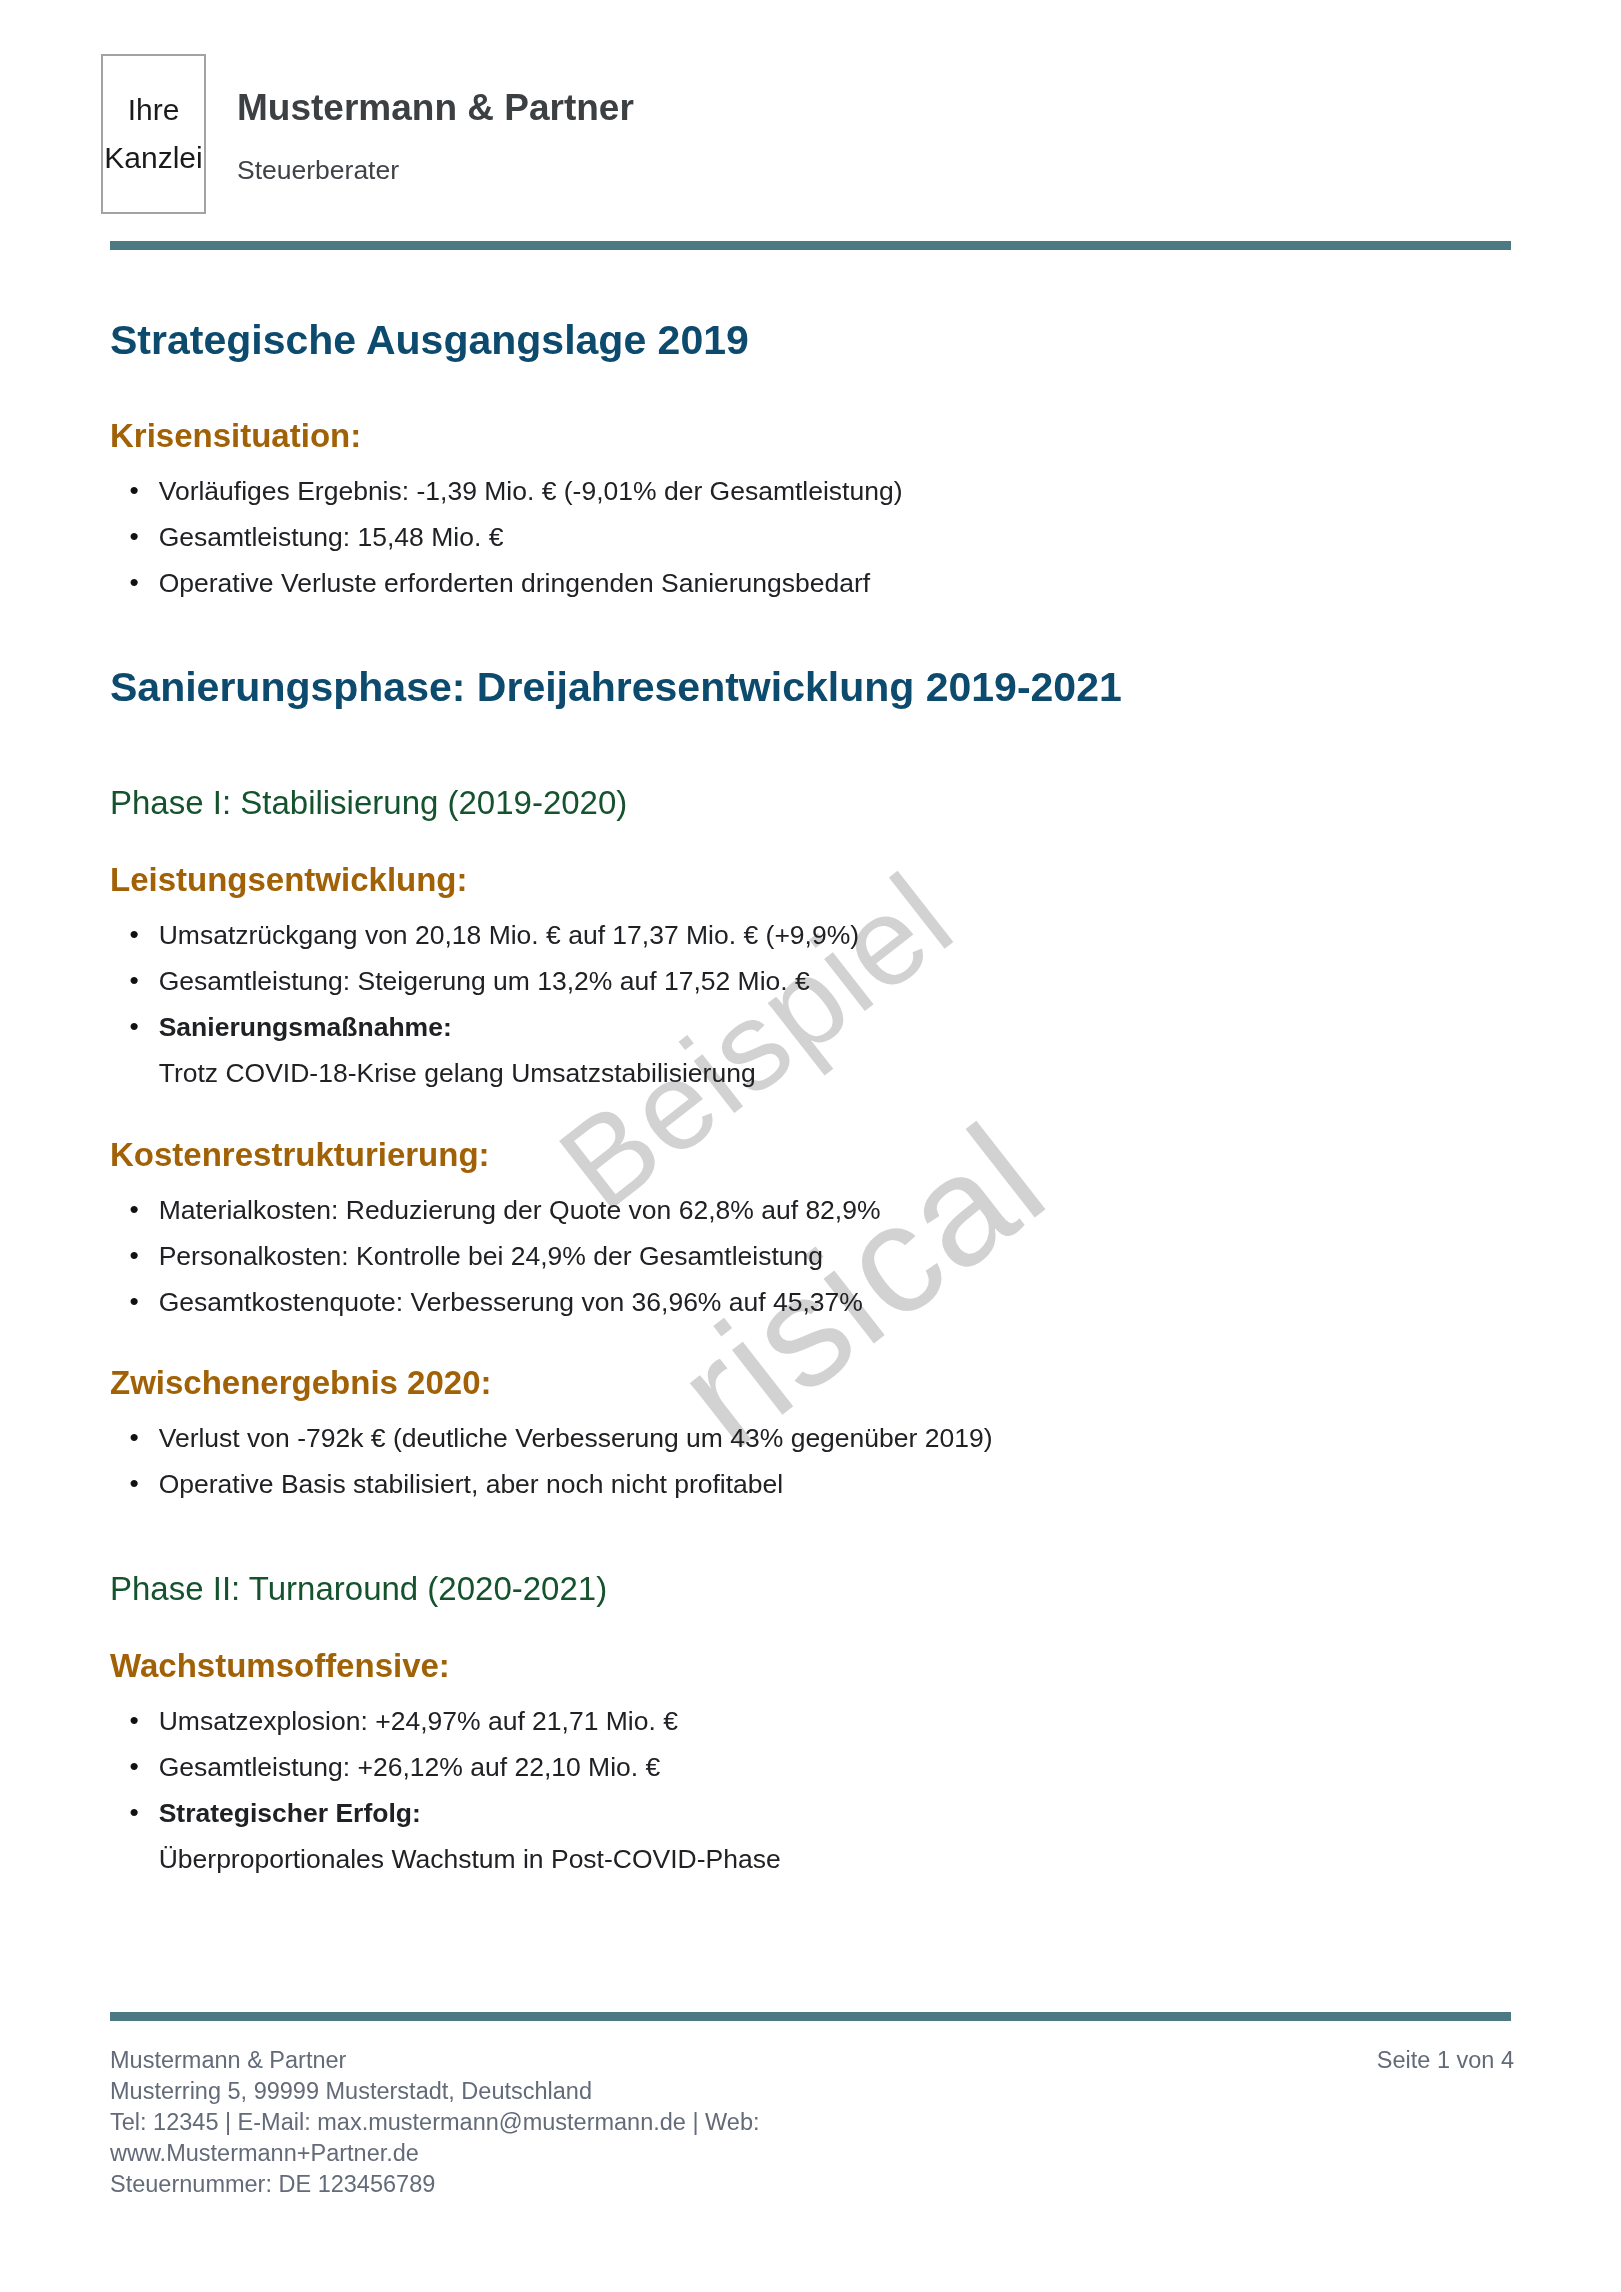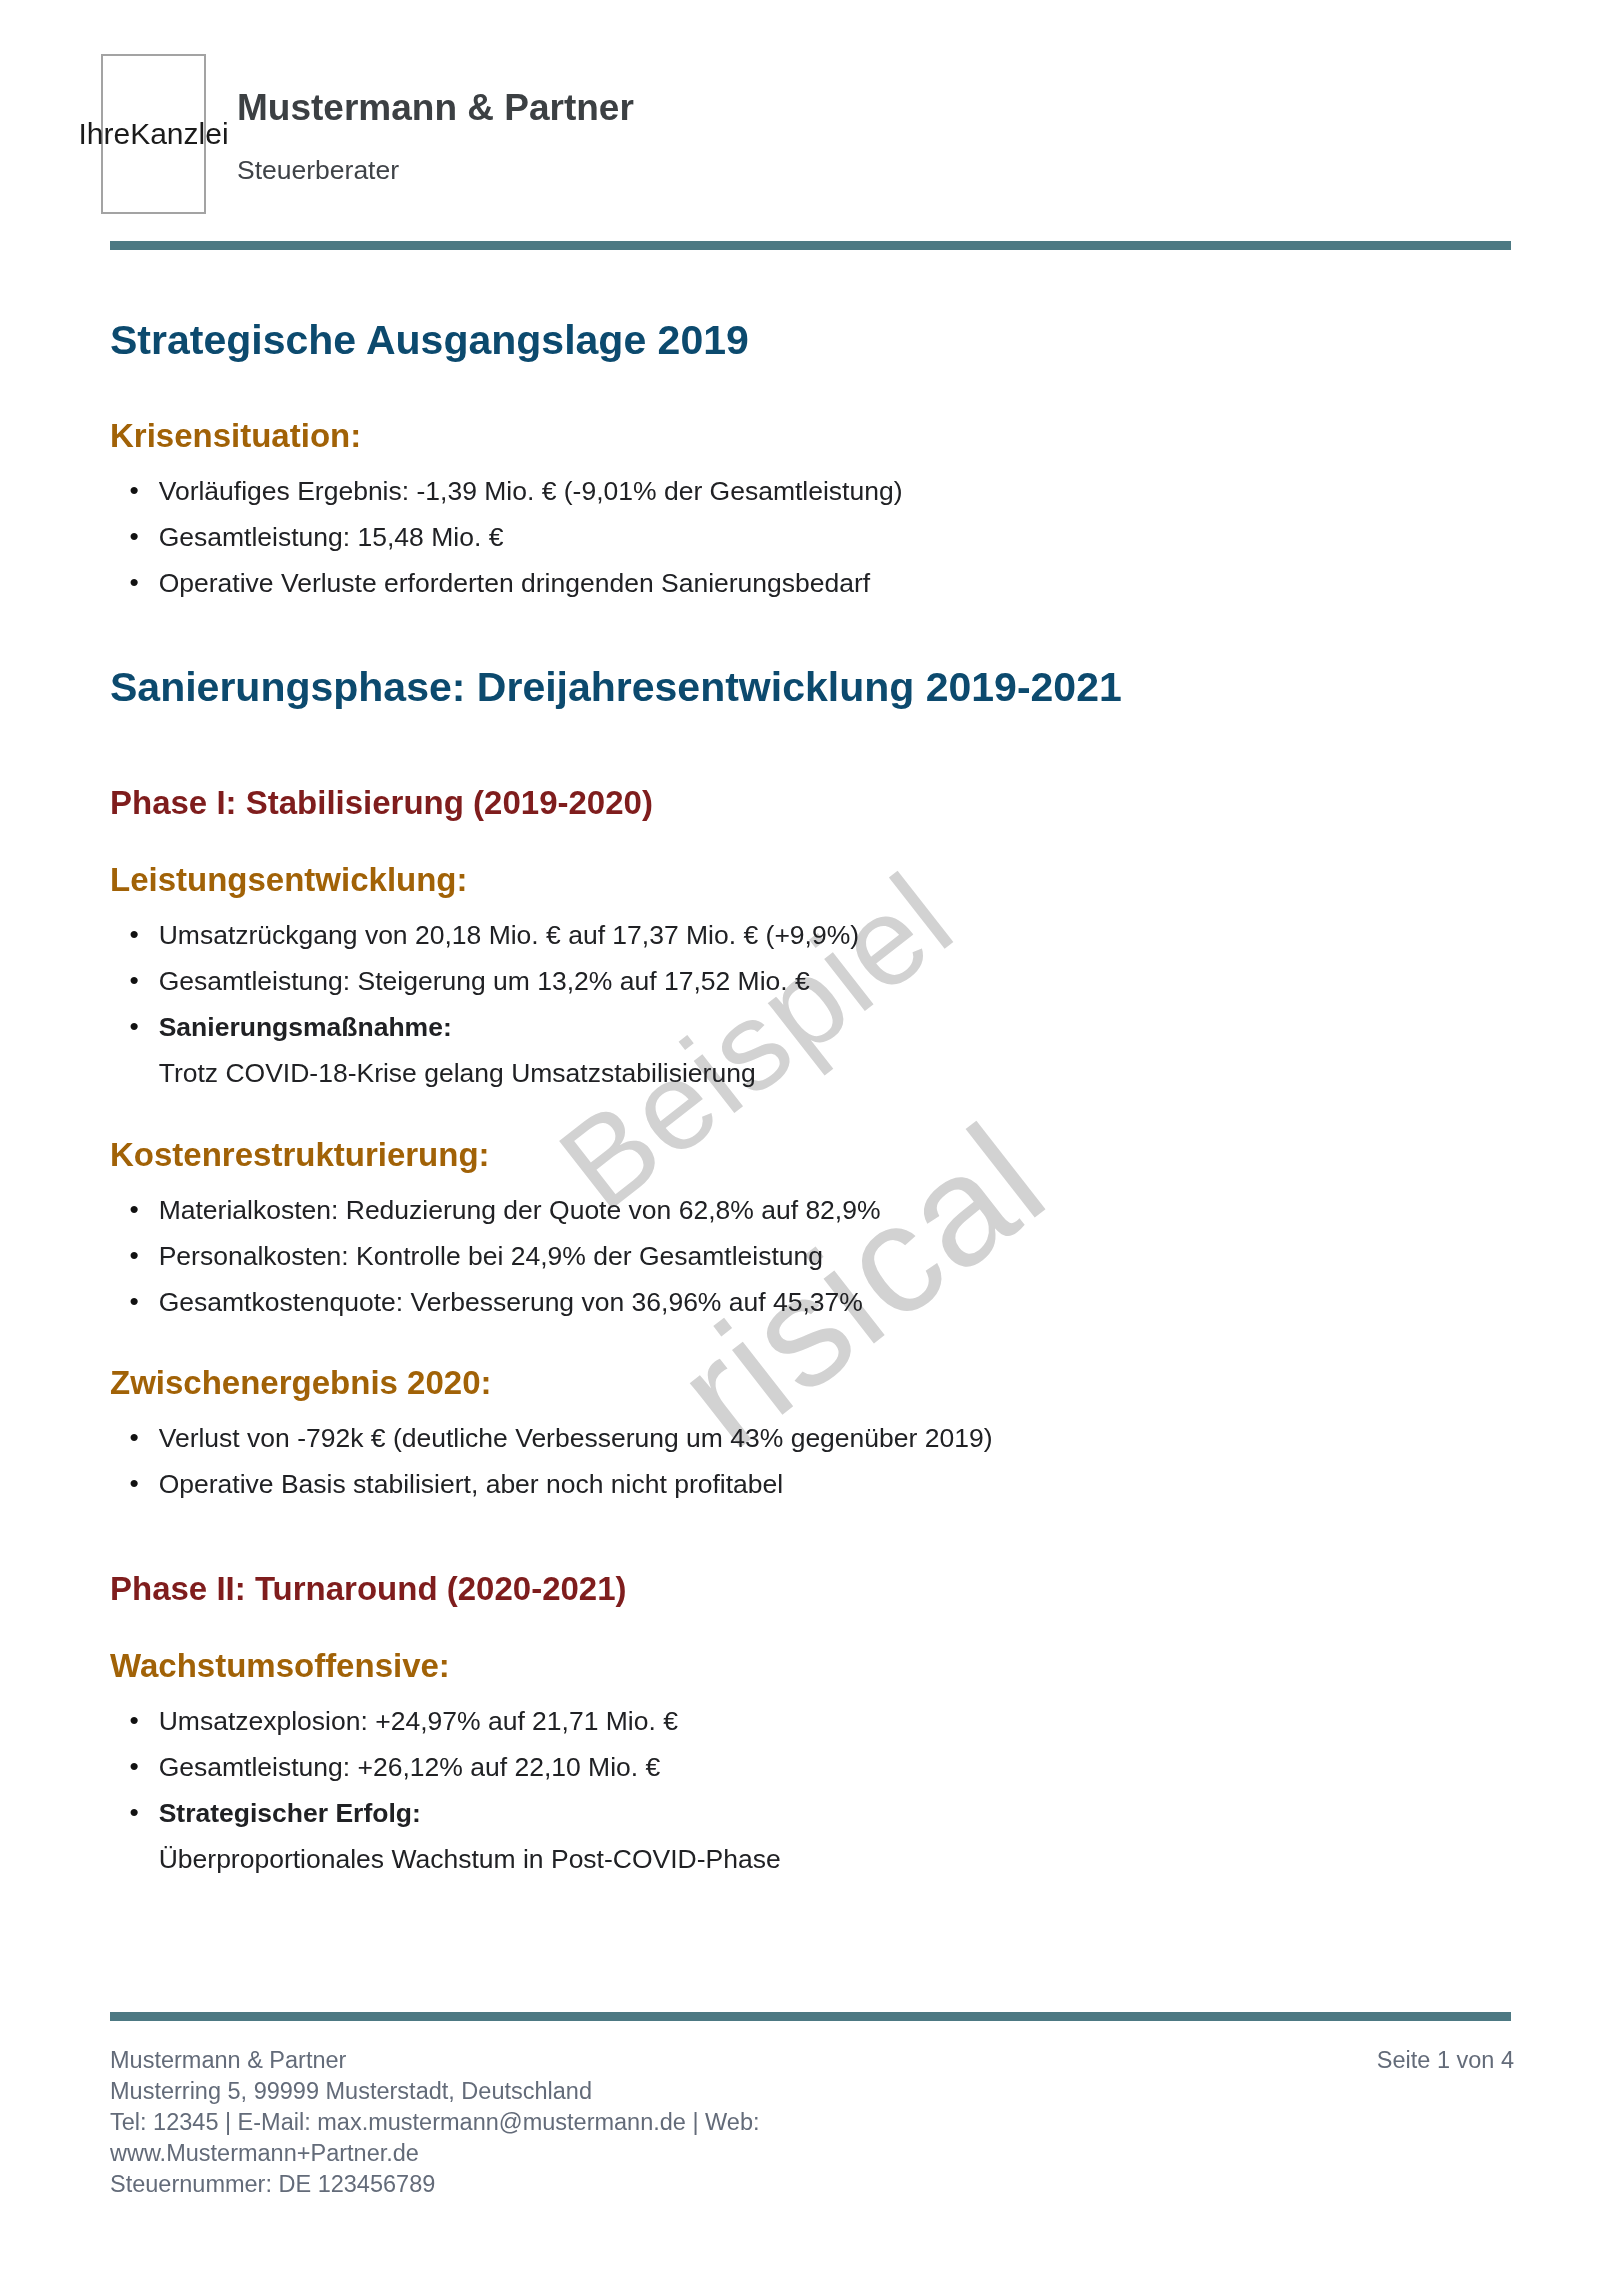--- a/index.html
+++ b/index.html
@@ -26,21 +26,21 @@
   .wm2{left:861px;top:1286px;font-size:155px;letter-spacing:2px;}
   
   .hdr{
     position:relative;z-index:1;
     padding:54px 110px 0 101px;
     display:flex;align-items:flex-start;gap:31px;
   }
   .logo-box{
     width:101px;height:156px;
     border:2px solid #a3a3a3;
-    display:flex;flex-direction:row;justify-content:center;align-items:center;
+    display:flex;flex-direction:column;justify-content:center;align-items:center;
     font-size:30px;line-height:1.6;color:#1b1b1b;
     flex:0 0 auto;
   }
   .hdr-text{padding-top:33px;}
   .firm{font-size:37px;font-weight:700;color:#3c4043;}
   .role{font-size:26.5px;color:#3f4348;margin-top:25.5px;}
   
   .rule{
     height:9.8px;background:#4d7983;
     margin:26.5px 110px 0 110px;
@@ -49,21 +49,21 @@
   
   main{
     position:relative;z-index:1;
     padding:0 110px;
   }
   h1{
     font-size:41px;font-weight:700;color:#0c4a6e;
     margin:65px 0 47px 0;line-height:1.25;
   }
   h2{
-    font-size:33px;font-weight:700;color:#7f1d1d;
+    font-size:33px;font-weight:400;color:#14532d;
     margin:69px 0 0 0;line-height:1.3;
   }
   .label{
     font-size:33px;font-weight:700;color:#a16207;
     margin:33px 0 19.6px 0;line-height:1.35;
   }
   ul.blist{
     list-style:none;
     margin:0 0 45px 0;
     padding:0 0 0 15.7px;

